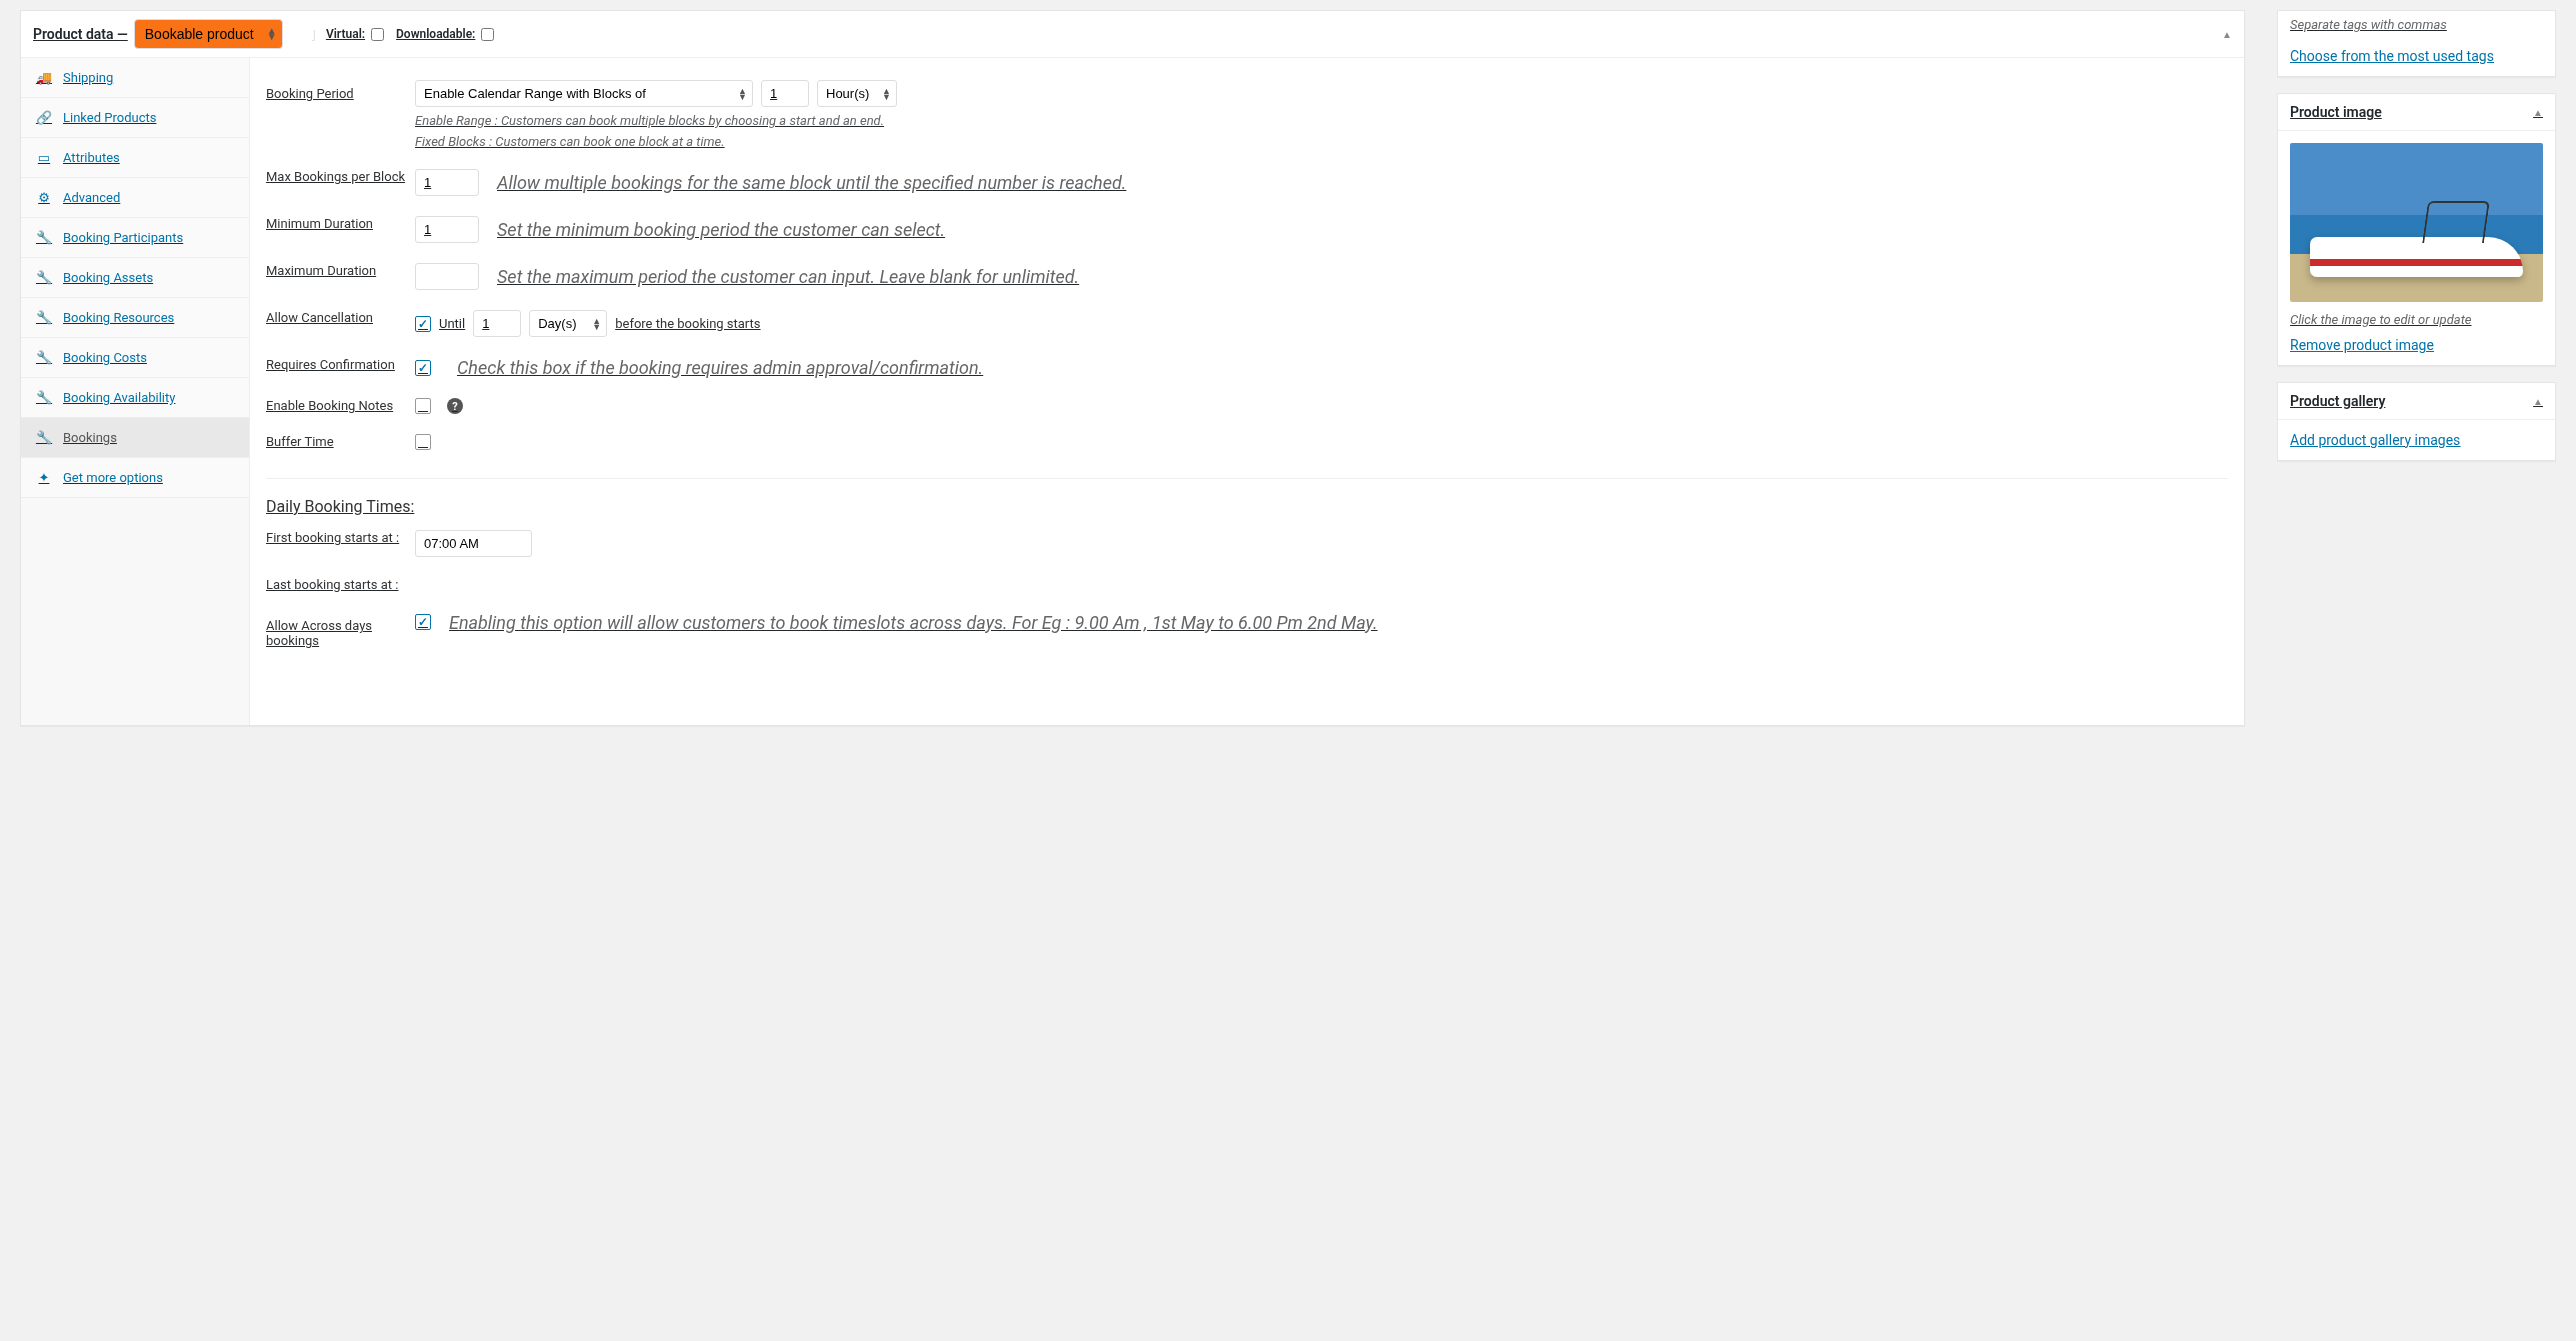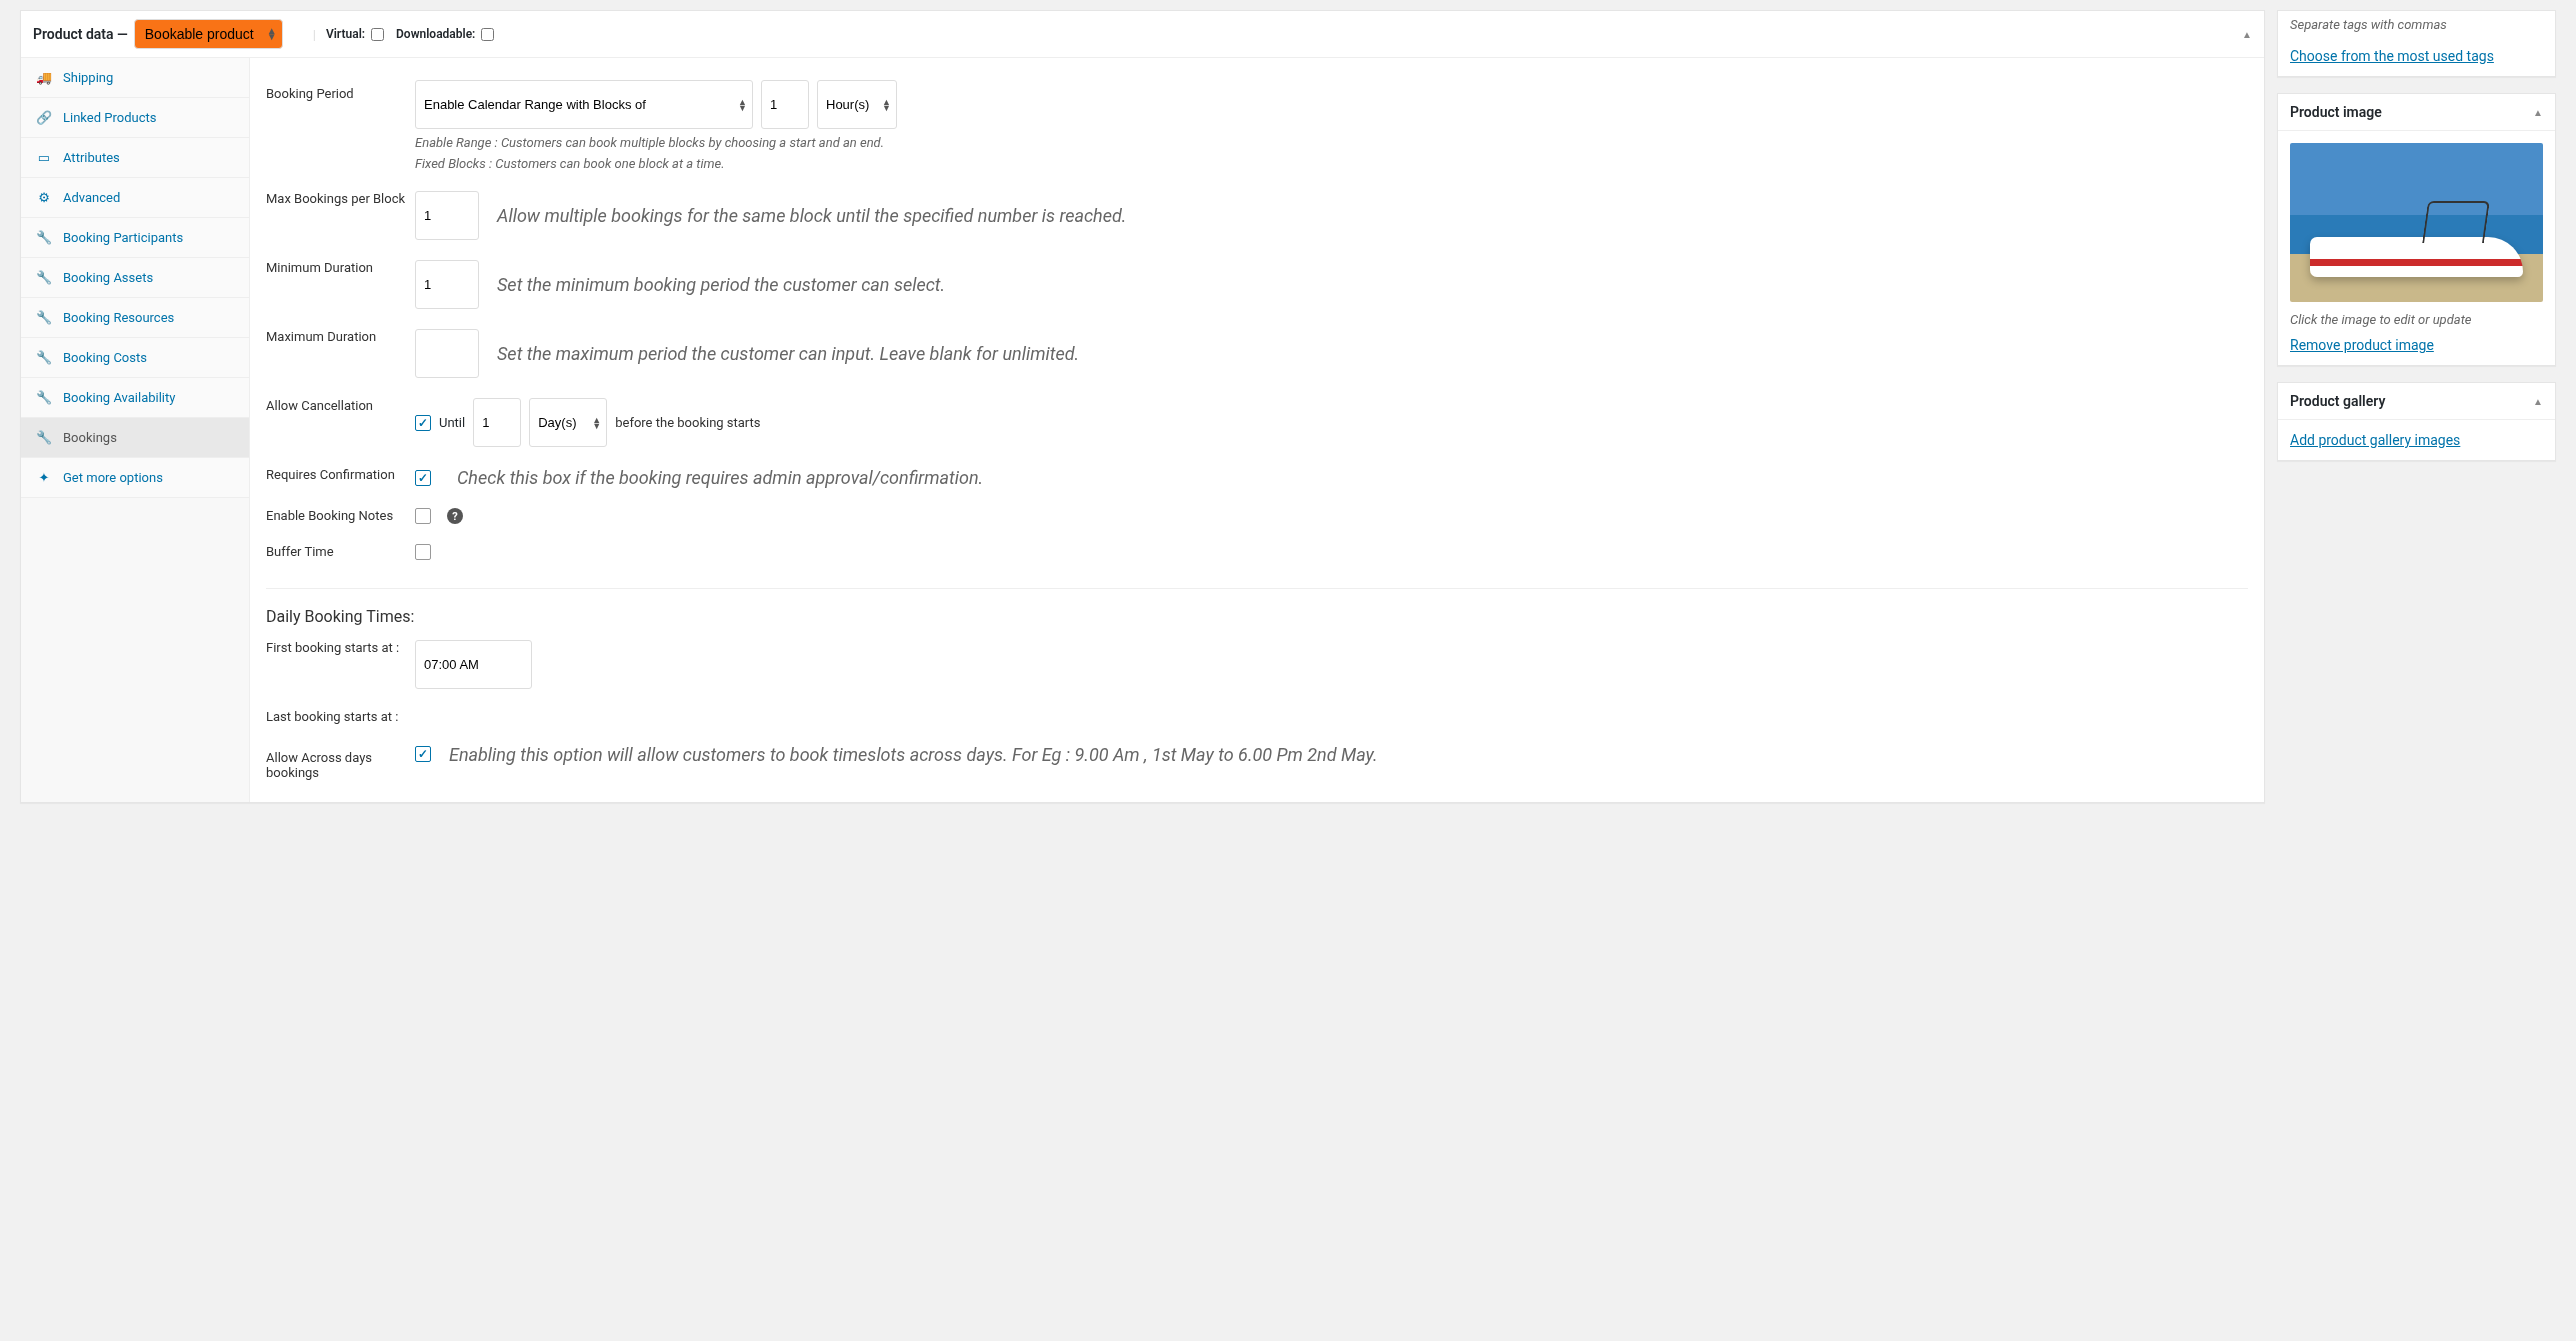--- a/index.html
+++ b/index.html
@@ -5,21 +5,22 @@
     * { box-sizing: border-box; margin: 0; padding: 0; }
     body {
       font-family: -apple-system, BlinkMacSystemFont, "Segoe UI", Roboto, sans-serif;
       background: #f1f1f1;
       color: #23282d;
       font-size: 13px;
       padding: 10px 20px 20px 20px;
     }
     .layout {
       display: flex;
-      gap: 12px;
+      gap: 32px;
+      text-decoration: underline;
     }
     .main-col { flex: 1; }
     .side-col { width: 279px; flex-shrink: 0; }
 
     
     .panel {
       background: #fff;
       border: 1px solid #e5e5e5;
       box-shadow: 0 1px 1px rgba(0,0,0,.04);
     }
@@ -132,21 +133,21 @@
       padding-top: 6px;
     }
     .form-row.align-center label.row-label { padding-top: 0; }
     .row-body { flex: 1; }
     .row-body .controls { display: flex; align-items: center; gap: 8px; flex-wrap: wrap; }
     .help { font-style: italic; color: #666; font-size: 13px; margin-top: 6px; }
     .help-inline { font-style: italic; color: #666; font-size: 18px; margin-left: 10px; }
     .select-box, .num-input, .text-input {
       border: 1px solid #ddd;
       border-radius: 3px;
-      padding: 16px 8px;
+      padding: 5px 8px;
       font-size: 13px;
       background: #fff;
     }
     .select-box { appearance: none; padding-right: 26px; }
     .select-container { position: relative; display: inline-block; }
     .select-container .sel-caret {
       position: absolute; right: 6px; top: 50%; transform: translateY(-50%);
       font-size: 9px; line-height: 6px; color: #555; pointer-events: none;
     }
     .num-input { width: 48px; }

